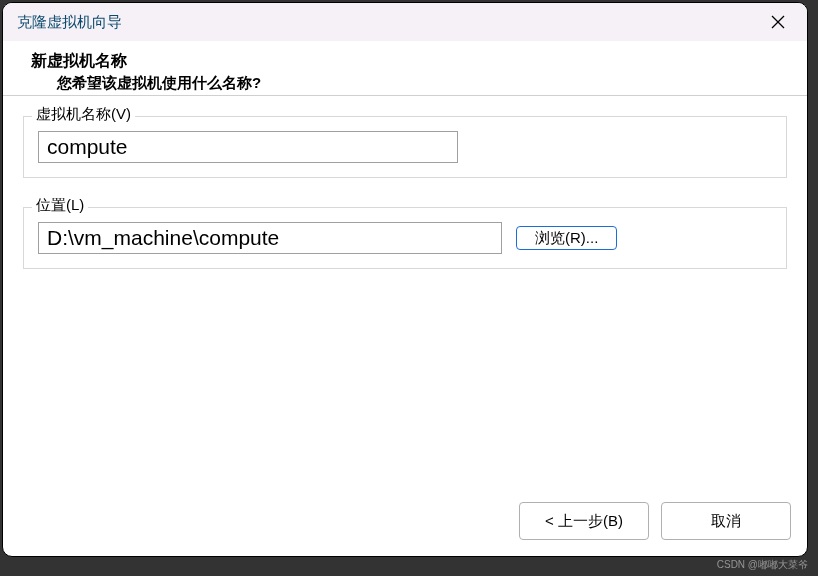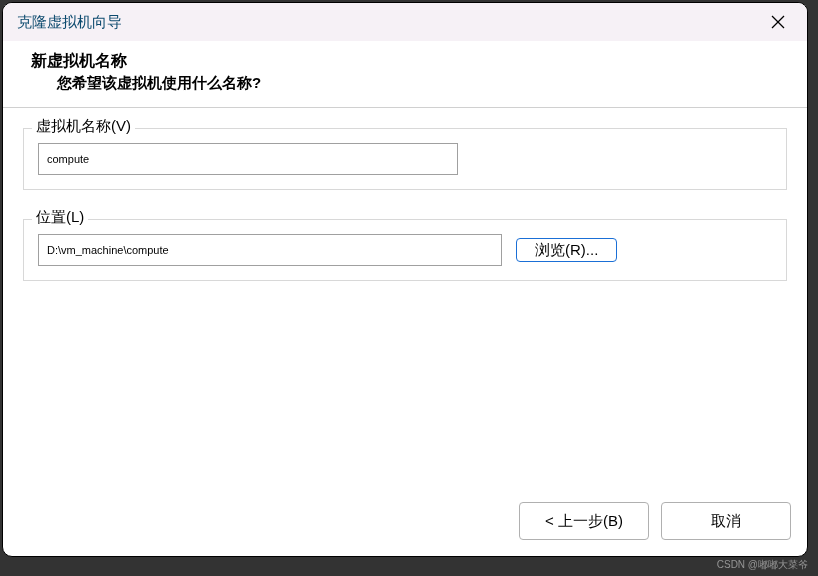--- a/index.html
+++ b/index.html
@@ -45,21 +45,21 @@
       display: flex;
       align-items: center;
       justify-content: center;
       cursor: pointer;
     }
     .close-btn svg {
       width: 16px;
       height: 16px;
     }
     .header-section {
-      padding: 10px 20px 14px 20px;
+      padding: 10px 20px 2px 20px;
       border-bottom: 1px solid #d0d0d0;
       background: #ffffff;
     }
     .header-title {
       font-size: 16px;
       font-weight: bold;
       color: #000;
       margin-bottom: 2px;
       margin-left: 8px;
     }
@@ -86,21 +86,21 @@
       background: #fff;
       padding: 0 4px;
       font-size: 15px;
       color: #000;
     }
     .text-input {
       width: 420px;
       height: 32px;
       border: 1px solid #a0a0a0;
       padding: 4px 8px;
-      font-size: 11px;
+      font-size: 21px;
       font-family: inherit;
       color: #000;
     }
     .location-row {
       display: flex;
       align-items: center;
       gap: 14px;
     }
     .location-input {
       width: 464px;

